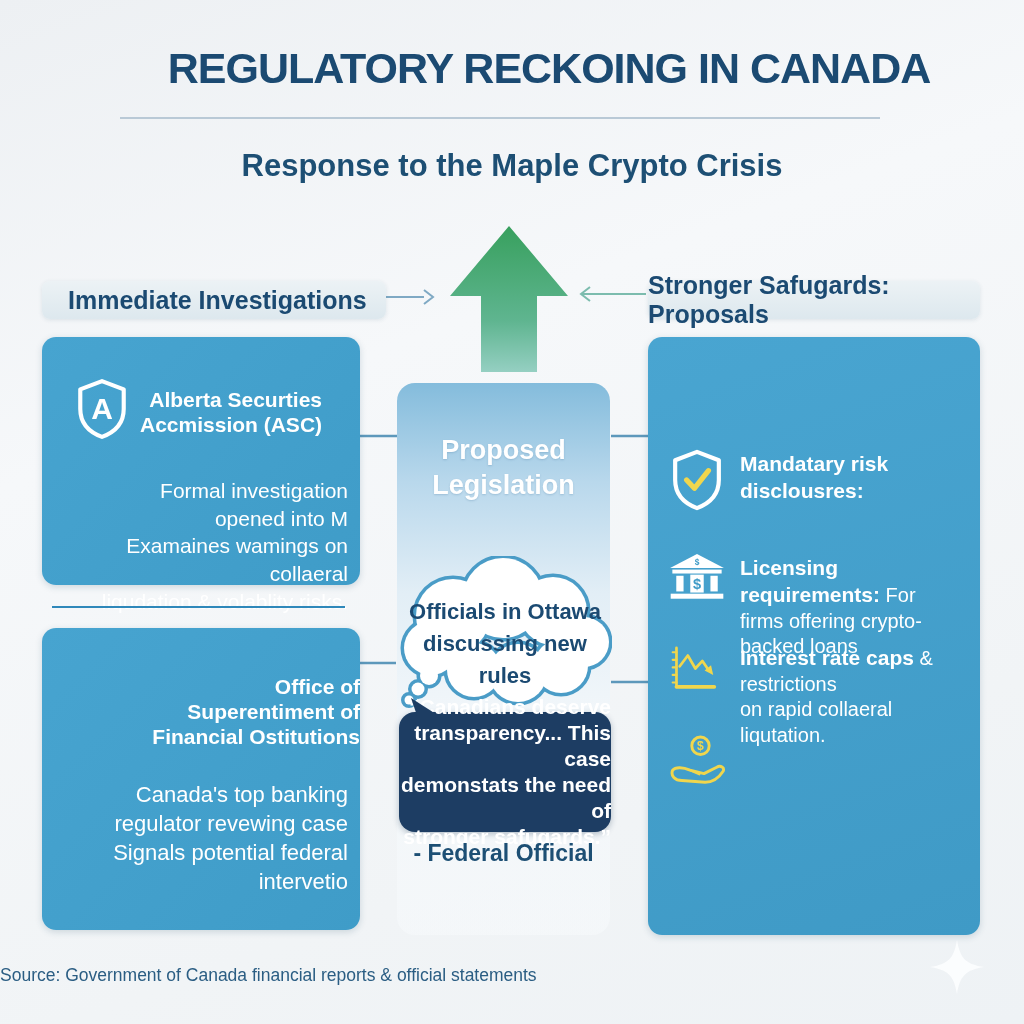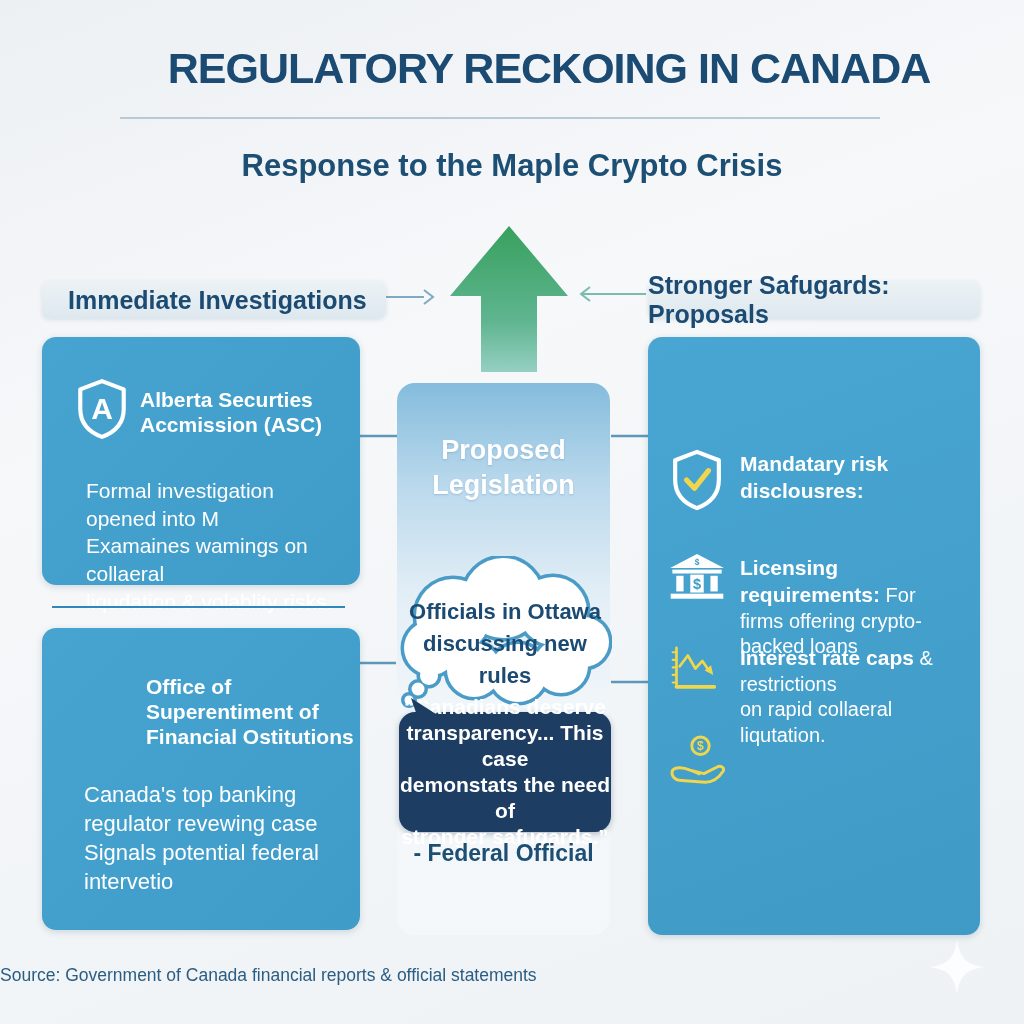--- a/index.html
+++ b/index.html
@@ -1,21 +1,21 @@
 <!DOCTYPE html>
 <html><head>
 <meta charset="utf-8">
 <style>
   html,body{margin:0;padding:0;background:#e8ecef;}
   #canvas{
     position:relative;width:1024px;height:1024px;overflow:hidden;
     background:linear-gradient(160deg,#edf0f3 0%,#f6f8fa 35%,#f1f4f6 75%,#eef2f5 100%);
     font-family:"Liberation Sans",sans-serif;
   }
-  .preline{white-space:pre-line;}
+  .preline{white-space:pre-line;text-align:right;}
   
   .title{position:absolute;top:44px;left:80px;right:6px;text-align:center;
     font-size:43px;font-weight:bold;color:#1b4a72;letter-spacing:-1px;margin:0;}
   .title-divider{position:absolute;top:117px;left:120px;width:760px;height:2px;background:#b9c9d6;}
   .subtitle{position:absolute;top:148px;left:0;right:0;text-align:center;
     font-size:31px;font-weight:600;color:#1d4f74;margin:0;}
   
   .pill{position:absolute;top:281px;height:38px;border-radius:8px;
     background:linear-gradient(#ecf2f5,#dde8ee);box-shadow:0 1px 4px rgba(40,80,110,.12);
     display:flex;align-items:center;font-size:25px;font-weight:bold;color:#1b4a72;}

